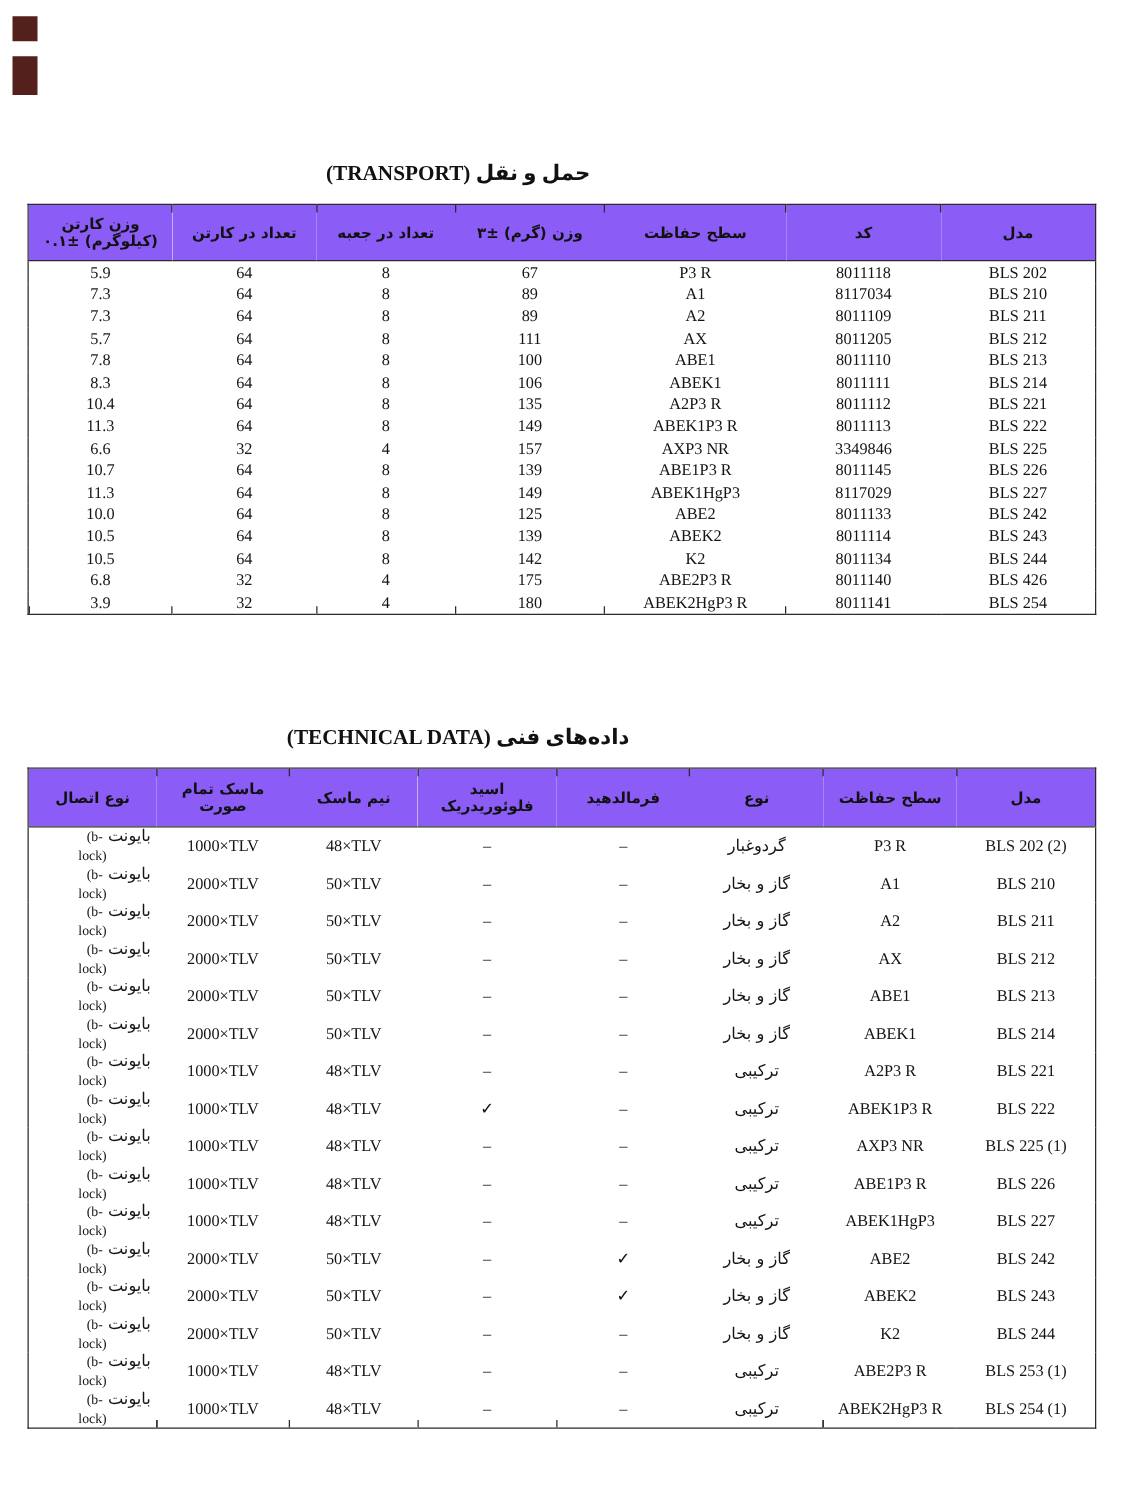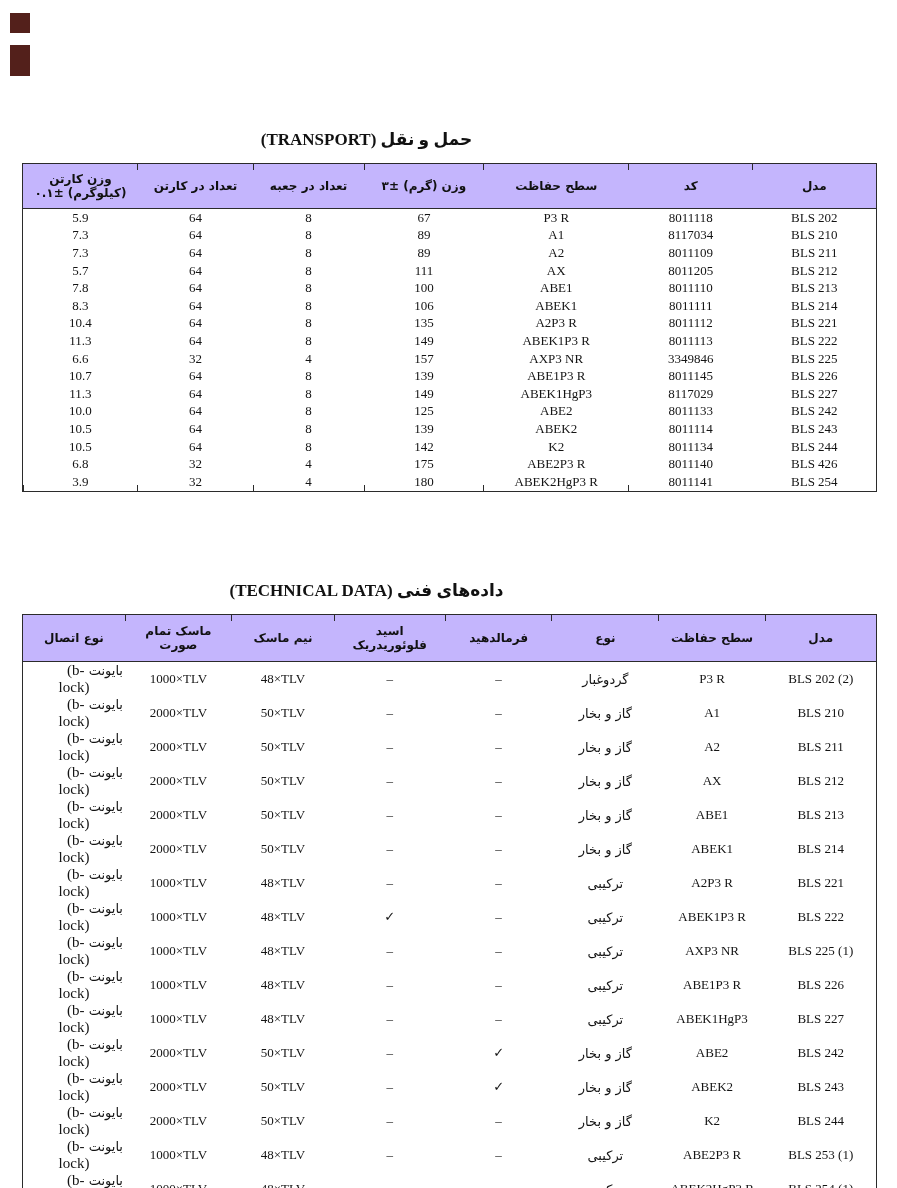--- a/index.html
+++ b/index.html
@@ -17,21 +17,21 @@
   }
   #title-transport{top:129px;}
   #title-technical{top:580px;}
   table.sheet{
     position:absolute;left:22px;width:855px;border-collapse:collapse;
     direction:rtl;table-layout:fixed;border:1.5px solid #2b2b2b;
   }
   #transport-table{top:163px;}
   #technical-table{top:614px;}
   table.sheet thead th{
-    background:#c4b5fd;border-bottom:1.2px solid #2b2b2b;
+    background:#8b5cf6;border-bottom:1.2px solid #2b2b2b;
     font-family:"DejaVu Sans",sans-serif;font-weight:bold;font-size:12px;
     color:#111;text-align:center;vertical-align:middle;
     white-space:pre-line;position:relative;padding:2px 3px;
   }
   #transport-table thead th{height:40px;}
   #technical-table thead th{height:42px;}
   
   table.sheet thead th + th::after{
     content:"";position:absolute;top:0;inset-inline-start:-0.5px;
     width:1px;height:6px;background:#2b2b2b;
@@ -44,21 +44,21 @@
   table.sheet td{
     text-align:center;vertical-align:middle;padding:0 2px;
     font-size:13px;color:#141414;
   }
   #transport-table td{height:17.6px;}
   #technical-table td{height:23.3px;}
   td.ltr{direction:ltr;unicode-bidi:isolate;font-family:"Liberation Serif","DejaVu Serif",serif;}
   td.sym{direction:ltr;font-family:"Liberation Serif","DejaVu Serif",serif;}
   td.fa{font-family:"DejaVu Sans",sans-serif;font-size:10.5px;}
   td.mixed{font-family:"DejaVu Sans",sans-serif;font-size:11px;}
-  td.mixed .latin{font-family:"Liberation Serif","DejaVu Serif",serif;font-size:15px;margin-left:42px;}
+  td.mixed .latin{font-family:"Liberation Serif","DejaVu Serif",serif;font-size:11px;margin-left:42px;}
 </style>
 </head>
 <body>
 
 <div class="mark mark-1" style="background: rgb(83, 32, 27);"></div>
 <div class="mark mark-2" style="background: rgb(83, 32, 27);"></div>
 
 <div id="title-transport" class="doc-title">حمل و نقل (TRANSPORT)</div>
 
 <table id="transport-table" class="sheet">

